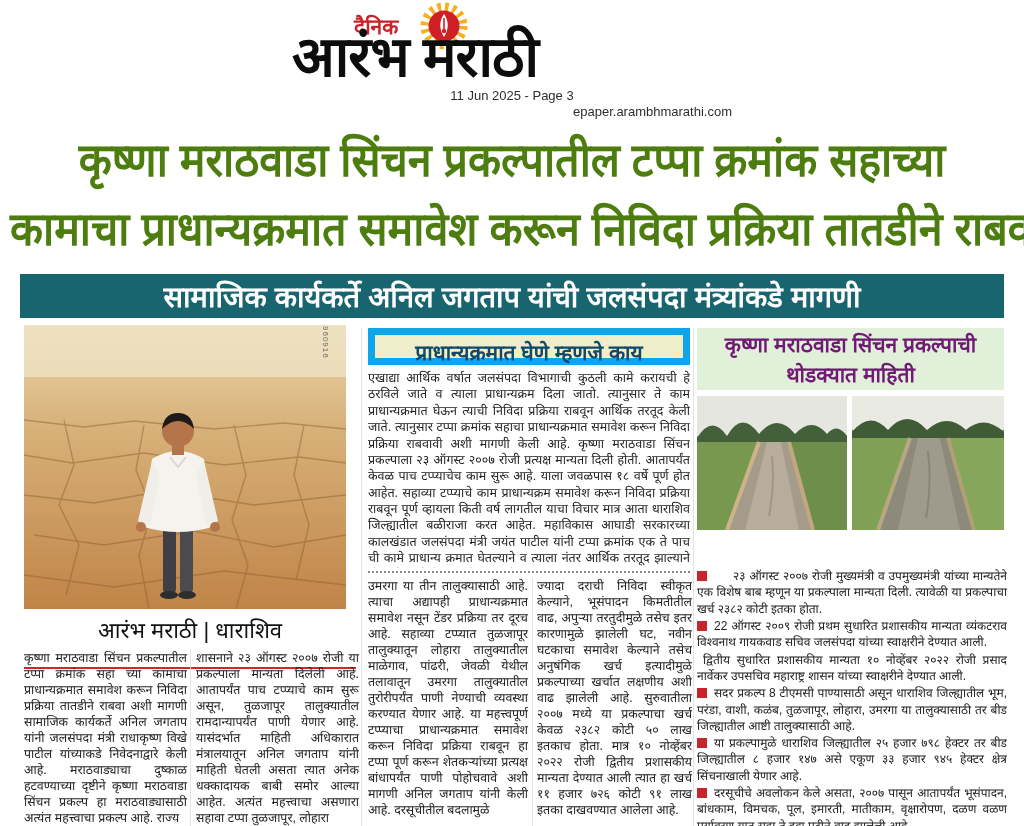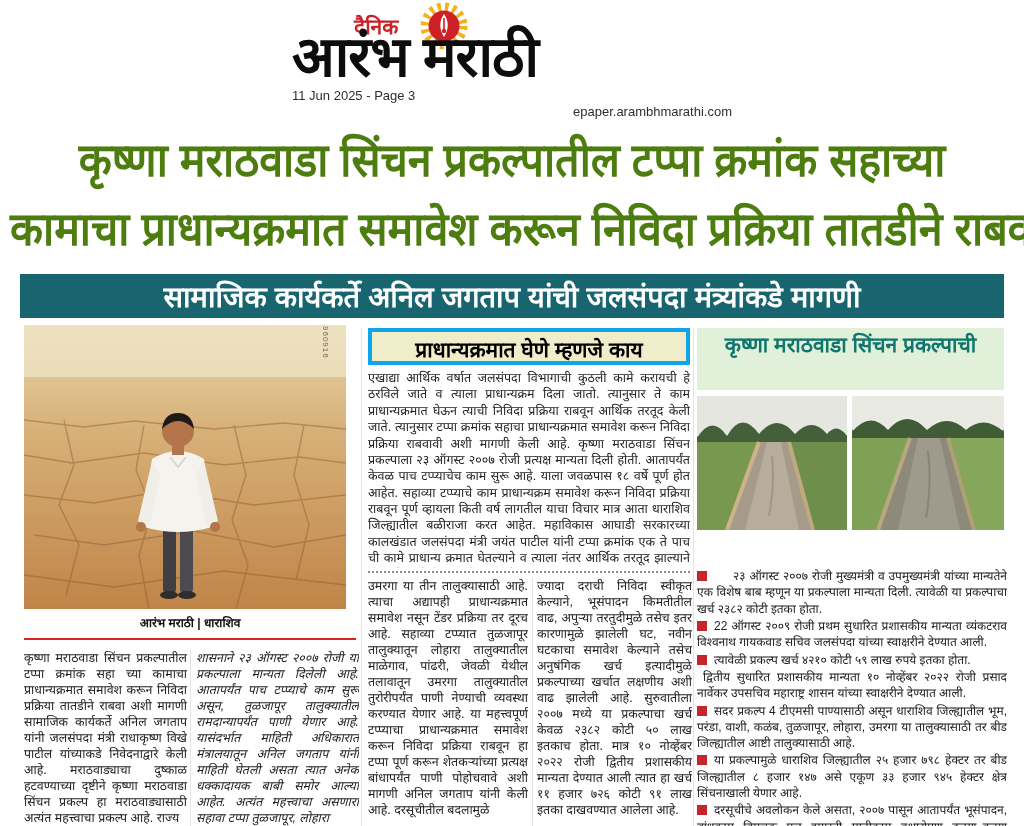--- a/index.html
+++ b/index.html
@@ -5,61 +5,61 @@
   html,body{margin:0;padding:0;background:#ffffff;}
   body{font-family:"Liberation Sans","DejaVu Sans",sans-serif;color:#1a1a1a;}
   .page{position:relative;width:1024px;height:826px;background:#fff;overflow:hidden;margin:0 auto;}
 
   
   .masthead{position:absolute;left:292px;top:0;width:440px;height:122px;}
   .dainik{position:absolute;left:62px;top:12px;font-size:21px;font-weight:bold;color:#c8242b;}
   .logo{position:absolute;left:128px;top:2px;width:48px;height:48px;}
   .mast-title{position:absolute;left:0;top:26px;width:440px;
     font-size:56px;font-weight:900;color:#0c0c0c;letter-spacing:-1px;line-height:1.1;}
-  .dateline{position:absolute;left:0;top:88px;width:440px;font-size:13px;color:#2d2d2d;}
+  .dateline{position:absolute;left:0;top:88px;width:440px;text-align:center;font-size:13px;color:#2d2d2d;}
   .website{position:absolute;left:0;top:104px;width:440px;text-align:right;font-size:13px;color:#2d2d2d;}
 
   
   .headline{position:absolute;left:10px;top:126px;width:1004px;text-align:center;color:#4d7c0f;}
   .headline .l1,.headline .l2{font-weight:900;font-size:43px;line-height:1.6;white-space:nowrap;transform:scaleY(1.08);}
 
   
   .banner{position:absolute;left:20px;top:274px;width:984px;height:44px;background:#19656f;
     color:#ffffff;font-weight:900;font-size:29px;text-align:center;line-height:46px;white-space:nowrap;overflow:hidden;}
 
   
   .photo-main{position:absolute;left:24px;top:325px;width:322px;height:284px;overflow:hidden;background:#d9b684;}
   .watermark{position:absolute;left:330px;top:326px;font-size:8px;color:#6b6b6b;
     transform:rotate(90deg);transform-origin:left top;letter-spacing:1px;}
-  .caption{position:absolute;left:24px;top:614px;width:332px;text-align:center;font-size:12px;font-weight:bold;
-    color:#111;padding-bottom:7px;border-bottom:2px solid #d9251f;}
+  .caption{position:absolute;left:24px;top:614px;width:332px;text-align:center;font-size:22px;font-weight:normal;
+    color:#111;padding-bottom:23px;border-bottom:2px solid #d9251f;}
 
   
   .explainer-head{position:absolute;left:368px;top:328px;width:322px;height:37px;background:#f0edcb;
-    border:4px solid #0ea5e9;box-sizing:border-box;text-align:center;font-size:21px;font-weight:bold;line-height:36px;color:#000000;}
+    border:7px solid #0ea5e9;box-sizing:border-box;text-align:center;font-size:21px;font-weight:bold;line-height:36px;color:#0c4a6e;}
   .explainer-body{position:absolute;left:368px;top:370px;width:322px;height:198px;overflow:hidden;
     font-size:12.5px;line-height:1.31;text-align:justify;color:#222;}
   .dotted-sep{position:absolute;left:368px;top:571px;width:322px;border-top:2px dotted #8a8a8a;}
 
   
   .infobox-head{position:absolute;left:697px;top:328px;width:307px;height:62px;background:#e1f0d9;
-    text-align:center;font-size:21px;font-weight:bold;line-height:1.45;color:#0f766e;padding-top:2px;box-sizing:border-box;}
+    text-align:center;font-size:21px;font-weight:bold;line-height:1.45;color:#701a75;padding-top:2px;box-sizing:border-box;}
   .canal-a{position:absolute;left:697px;top:396px;width:150px;height:134px;overflow:hidden;}
   .canal-b{position:absolute;left:852px;top:396px;width:152px;height:134px;overflow:hidden;}
   .infobox-list{position:absolute;left:697px;top:536px;width:310px;height:290px;overflow:hidden;
     font-size:12px;line-height:1.36;text-align:justify;color:#1c1c1c;margin-top:32px;}
   .infobox-list p{margin:0 0 1px 0;}
   .sq{display:inline-block;width:10px;height:10px;background:#c8242b;margin-right:7px;vertical-align:-1px;}
   .indent .sq{margin-right:26px;}
   .no-marker .sq{visibility:hidden;width:4px;margin-right:2px;}
 
   
   .colbox{position:absolute;overflow:hidden;font-size:12.4px;line-height:1.29;text-align:justify;color:#1d1d1d;}
   .col1{left:24px;  top:650px;width:163px;height:176px;}
-  .col2{left:196px; top:650px;width:163px;height:176px;font-style:italic;}
+  .col2{left:196px; top:650px;width:163px;height:176px;}
   .col3{left:368px; top:578px;width:160px;height:248px;}
   .col4{left:537px; top:578px;width:155px;height:248px;}
 
   .vrule{position:absolute;width:1px;background:#e3e3e3;}
   .vr1{left:361px;top:328px;height:498px;}
   .vr2{left:693px;top:328px;height:498px;}
   .vr3{left:190px;top:650px;height:176px;}
   .vr4{left:532px;top:578px;height:248px;}
 </style>
 </head>
@@ -131,20 +131,21 @@
   </div>
   <div class="watermark">960916</div>
   <div class="caption">आरंभ मराठी | धाराशिव</div>
 
   <div class="explainer-head">प्राधान्यक्रमात घेणे म्हणजे काय</div>
   <div class="explainer-body">एखाद्या आर्थिक वर्षात जलसंपदा विभागाची कुठली कामे करायची हे ठरविले जाते व त्याला प्राधान्यक्रम दिला जातो. त्यानुसार ते काम प्राधान्यक्रमात घेऊन त्याची निविदा प्रक्रिया राबवून आर्थिक तरतूद केली जाते. त्यानुसार टप्पा क्रमांक सहाचा प्राधान्यक्रमात समावेश करून निविदा प्रक्रिया राबवावी अशी मागणी केली आहे. कृष्णा मराठवाडा सिंचन प्रकल्पाला २३ ऑगस्ट २००७ रोजी प्रत्यक्ष मान्यता दिली होती. आतापर्यंत केवळ पाच टप्प्याचेच काम सुरू आहे. याला जवळपास १८ वर्षे पूर्ण होत आहेत. सहाव्या टप्प्याचे काम प्राधान्यक्रम समावेश करून निविदा प्रक्रिया राबवून पूर्ण व्हायला किती वर्ष लागतील याचा विचार मात्र आता धाराशिव जिल्ह्यातील बळीराजा करत आहेत. महाविकास आघाडी सरकारच्या कालखंडात जलसंपदा मंत्री जयंत पाटील यांनी टप्पा क्रमांक एक ते पाच ची कामे प्राधान्य क्रमात घेतल्याने व त्याला नंतर आर्थिक तरतूद झाल्याने ती कामे झालेली आज दिसत आहेत.</div>
   <div class="dotted-sep"></div>
 
   <div class="infobox-head">
     <div>कृष्णा मराठवाडा सिंचन प्रकल्पाची</div>
+    <div>थोडक्यात माहिती</div>
   </div>
 
   <div class="canal-a">
     <svg viewBox="0 0 150 134" width="150" height="134" preserveAspectRatio="none">
       <rect width="150" height="134" fill="#7d9b55"></rect>
       <rect width="150" height="40" fill="#e6e6e0"></rect>
       <path d="M0,42 Q15,18 30,40 Q45,14 62,38 Q80,16 98,38 Q115,20 130,38 Q140,26 150,40 L150,48 L0,48 Z" fill="#44603a"></path>
       <polygon points="0,46 62,46 38,134 0,134" fill="#78974f"></polygon>
       <polygon points="92,46 150,46 150,134 112,134" fill="#6d8f4b"></polygon>
       <polygon points="62,46 92,46 116,134 30,134" fill="#a59b8b"></polygon>
@@ -165,23 +166,22 @@
       <polygon points="66,42 88,42 108,134 46,134" fill="#9e9a8c"></polygon>
       <path d="M58,42 L26,134" stroke="#b7a87f" stroke-width="4" fill="none"></path>
       <path d="M96,42 L122,134" stroke="#afa077" stroke-width="4" fill="none"></path>
       <path d="M76,55 Q80,90 74,122" stroke="#7b776b" stroke-width="2" fill="none" opacity="0.6"></path>
     </svg>
   </div>
 
   <div class="infobox-list">
     <p class="indent"><span class="sq"></span><span>२३ ऑगस्ट २००७ रोजी मुख्यमंत्री व उपमुख्यमंत्री यांच्या मान्यतेने एक विशेष बाब म्हणून या प्रकल्पाला मान्यता दिली. त्यावेळी या प्रकल्पाचा खर्च २३८२ कोटी इतका होता.</span></p>
     <p><span class="sq"></span><span>22 ऑगस्ट २००९ रोजी प्रथम सुधारित प्रशासकीय मान्यता व्यंकटराव विश्वनाथ गायकवाड सचिव जलसंपदा यांच्या स्वाक्षरीने देण्यात आली.</span></p>
-    <p><span class="sq"></span><span>त्यावेळी प्रकल्प खर्च ४२१० कोटी ५९ लाख रुपये इतका होता.</span></p>
     <p class="no-marker"><span class="sq"></span><span>द्वितीय सुधारित प्रशासकीय मान्यता १० नोव्हेंबर २०२२ रोजी प्रसाद नार्वेकर उपसचिव महाराष्ट्र शासन यांच्या स्वाक्षरीने देण्यात आली.</span></p>
-    <p><span class="sq"></span><span>सदर प्रकल्प 4 टीएमसी पाण्यासाठी असून धाराशिव जिल्ह्यातील भूम, परंडा, वाशी, कळंब, तुळजापूर, लोहारा, उमरगा या तालुक्यासाठी तर बीड जिल्ह्यातील आष्टी तालुक्यासाठी आहे.</span></p>
+    <p><span class="sq"></span><span>सदर प्रकल्प 8 टीएमसी पाण्यासाठी असून धाराशिव जिल्ह्यातील भूम, परंडा, वाशी, कळंब, तुळजापूर, लोहारा, उमरगा या तालुक्यासाठी तर बीड जिल्ह्यातील आष्टी तालुक्यासाठी आहे.</span></p>
     <p><span class="sq"></span><span>या प्रकल्पामुळे धाराशिव जिल्ह्यातील २५ हजार ७९८ हेक्टर तर बीड जिल्ह्यातील ८ हजार १४७ असे एकूण ३३ हजार ९४५ हेक्टर क्षेत्र सिंचनाखाली येणार आहे.</span></p>
     <p><span class="sq"></span><span>दरसूचीचे अवलोकन केले असता, २००७ पासून आतापर्यंत भूसंपादन, बांधकाम, विमचक, पूल, इमारती, मातीकाम, वृक्षारोपण, दळण वळण पर्यावरण यात सहा ते दहा पटीने वाढ झालेली आहे.</span></p>
   </div>
 
   <div class="colbox col1">कृष्णा मराठवाडा सिंचन प्रकल्पातील टप्पा क्रमांक सहा च्या कामाचा प्राधान्यक्रमात समावेश करून निविदा प्रक्रिया तातडीने राबवा अशी मागणी सामाजिक कार्यकर्ते अनिल जगताप यांनी जलसंपदा मंत्री राधाकृष्ण विखे पाटील यांच्याकडे निवेदनाद्वारे केली आहे. मराठवाड्याचा दुष्काळ हटवण्याच्या दृष्टीने कृष्णा मराठवाडा सिंचन प्रकल्प हा मराठवाड्यासाठी अत्यंत महत्त्वाचा प्रकल्प आहे. राज्य</div>
   <div class="colbox col2">शासनाने २३ ऑगस्ट २००७ रोजी या प्रकल्पाला मान्यता दिलेली आहे. आतापर्यंत पाच टप्प्याचे काम सुरू असून, तुळजापूर तालुक्यातील रामदान्यापर्यंत पाणी येणार आहे. यासंदर्भात माहिती अधिकारात मंत्रालयातून अनिल जगताप यांनी माहिती घेतली असता त्यात अनेक धक्कादायक बाबी समोर आल्या आहेत. अत्यंत महत्त्वाचा असणारा सहावा टप्पा तुळजापूर, लोहारा</div>
   <div class="colbox col3">उमरगा या तीन तालुक्यासाठी आहे. त्याचा अद्यापही प्राधान्यक्रमात समावेश नसून टेंडर प्रक्रिया तर दूरच आहे. सहाव्या टप्प्यात तुळजापूर तालुक्यातून लोहारा तालुक्यातील माळेगाव, पांढरी, जेवळी येथील तलावातून उमरगा तालुक्यातील तुरोरीपर्यंत पाणी नेण्याची व्यवस्था करण्यात येणार आहे. या महत्त्वपूर्ण टप्प्याचा प्राधान्यक्रमात समावेश करून निविदा प्रक्रिया राबवून हा टप्पा पूर्ण करून शेतकऱ्यांच्या प्रत्यक्ष बांधापर्यंत पाणी पोहोचवावे अशी मागणी अनिल जगताप यांनी केली आहे. दरसूचीतील बदलामुळे</div>
   <div class="colbox col4">ज्यादा दराची निविदा स्वीकृत केल्याने, भूसंपादन किमतीतील वाढ, अपुऱ्या तरतुदीमुळे तसेच इतर कारणामुळे झालेली घट, नवीन घटकाचा समावेश केल्याने तसेच अनुषंगिक खर्च इत्यादीमुळे प्रकल्पाच्या खर्चात लक्षणीय अशी वाढ झालेली आहे. सुरुवातीला २००७ मध्ये या प्रकल्पाचा खर्च केवळ २३८२ कोटी ५० लाख इतकाच होता. मात्र १० नोव्हेंबर २०२२ रोजी द्वितीय प्रशासकीय मान्यता देण्यात आली त्यात हा खर्च ११ हजार ७२६ कोटी ९१ लाख इतका दाखवण्यात आलेला आहे.</div>
 
   <div class="vrule vr1"></div>

